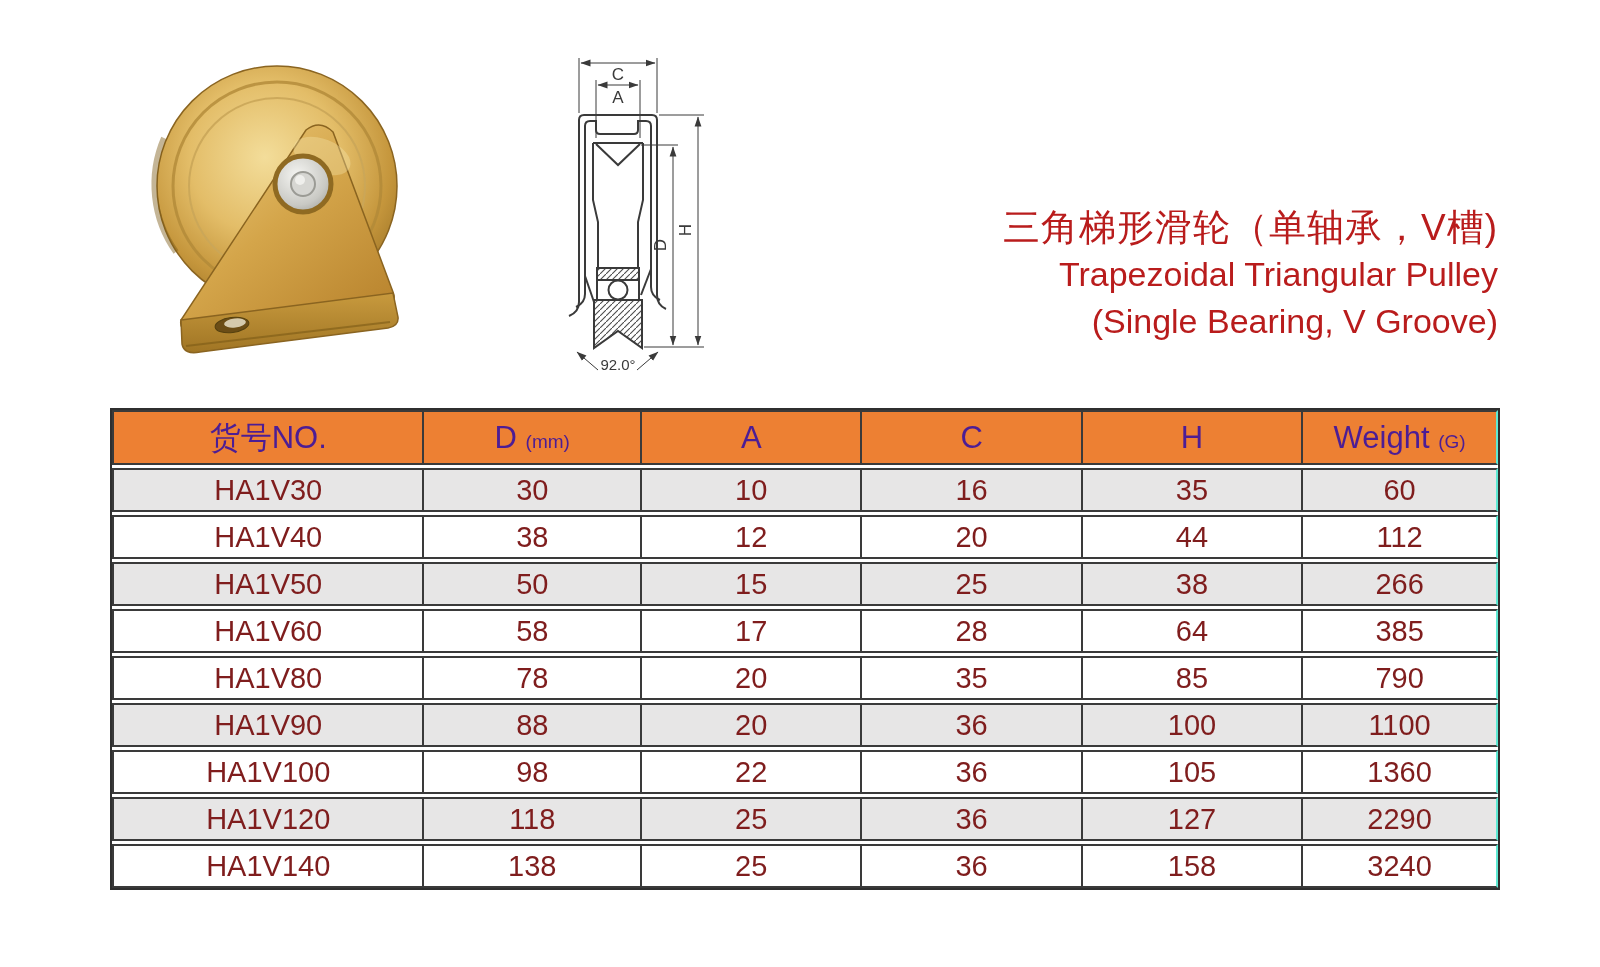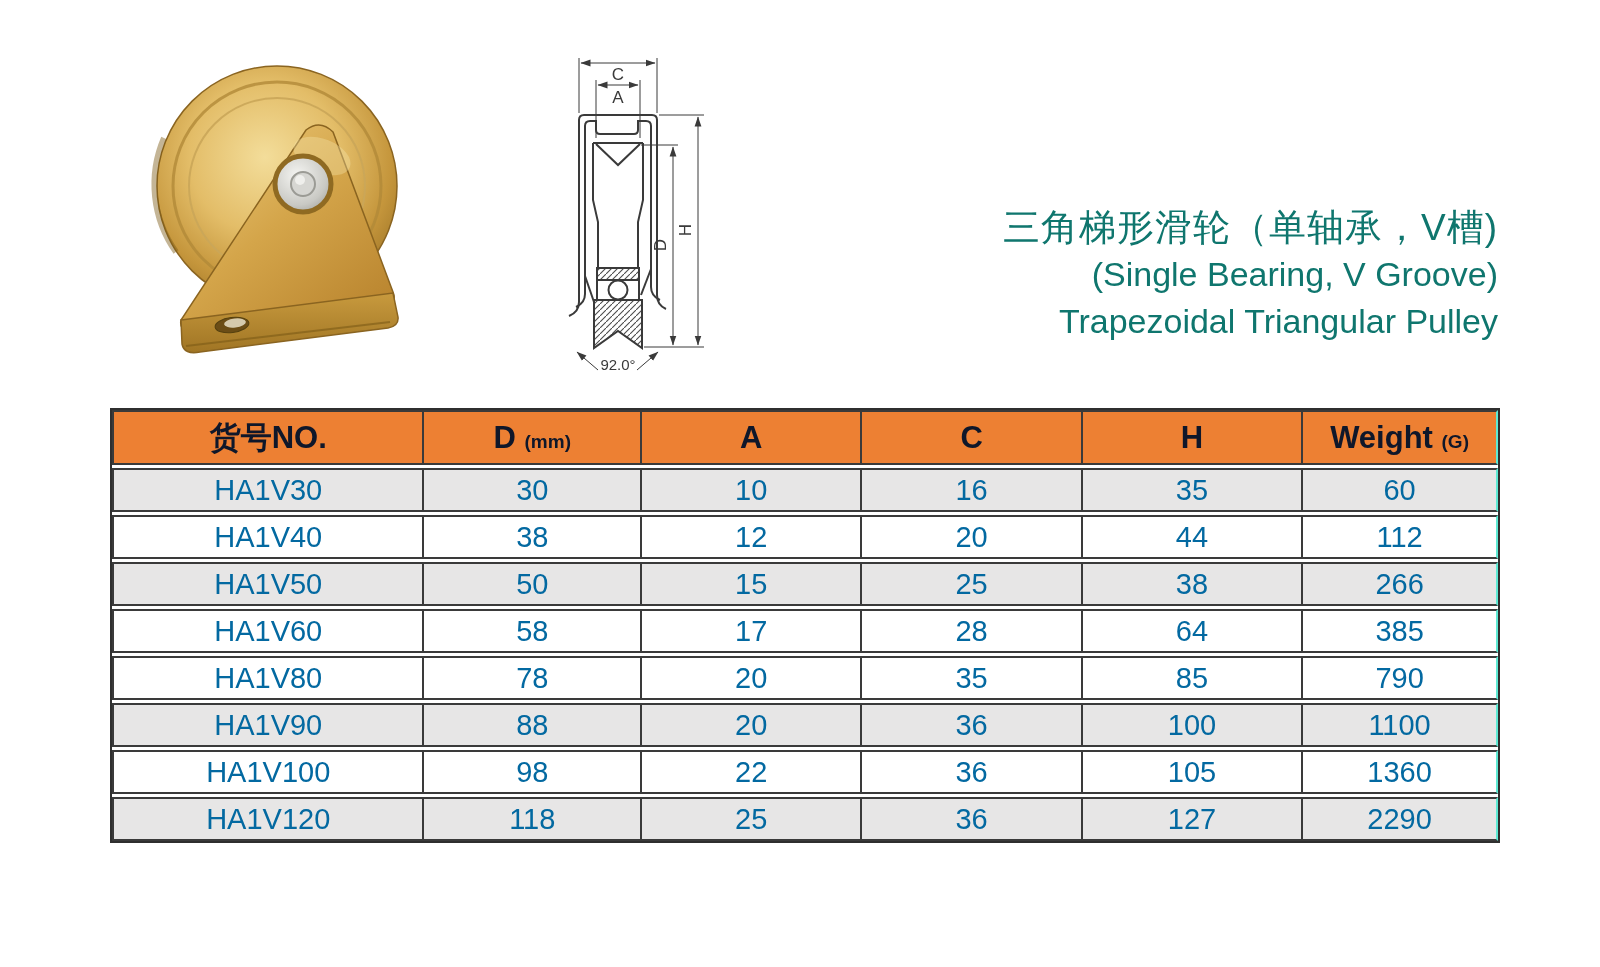--- a/index.html
+++ b/index.html
@@ -43,28 +43,28 @@
     border-top:2px solid #3a3a3a;
     border-bottom:2px solid #3a3a3a;
     border-left:2px solid #3a3a3a;
     text-align:center;
     padding:0;
   }
   table.spec th:last-child, table.spec td:last-child{border-right:2px solid #5eead4;}
   table.spec th{
     height:51px;
     font-size:31px;
-    font-weight:bold;
-    color:#0f172a;
+    font-weight:normal;
+    color:#4c1d95;
   }
   table.spec th .unit{font-size:19px;}
   table.spec td{
     height:40px;
     font-size:29px;
-    color:#0369a1;
+    color:#7f1d1d;
     background:#ffffff;
   }
   table.spec tr.alt td{background:#e7e6e6;}
 </style>
 </head>
 <body>
 
 <div class="page">
 
   <svg class="photo" viewBox="0 0 340 335">
@@ -167,24 +167,24 @@
     </g>
     <g font-size="17" text-anchor="middle">
       <text x="78" y="40">C</text>
       <text x="78" y="63">A</text>
       <text x="126" y="205" transform="rotate(-90 126 205)">D</text>
       <text x="151" y="190" transform="rotate(-90 151 190)">H</text>
       <text x="78" y="330" font-size="15">92.0°</text>
     </g>
   </svg>
 
-  <div class="title-block" style="color:#0f766e">
+  <div class="title-block" style="color:#b91c1c">
     <div class="title-zh">三角梯形滑轮（单轴承，V槽)</div>
+    <div class="title-en">Trapezoidal Triangular Pulley</div>
     <div class="title-en">(Single Bearing, V Groove)</div>
-    <div class="title-en">Trapezoidal Triangular Pulley</div>
   </div>
 
   <div class="table-wrap">
     <table class="spec">
       <colgroup>
         <col style="width:22.4%">
         <col style="width:15.7%">
         <col style="width:15.9%">
         <col style="width:15.9%">
         <col style="width:15.9%">
@@ -258,17 +258,25 @@
             <td>1360</td>
           </tr>
           <tr class="alt">
             <td>HA1V120</td>
             <td>118</td>
             <td>25</td>
             <td>36</td>
             <td>127</td>
             <td>2290</td>
           </tr>
+          <tr>
+            <td>HA1V140</td>
+            <td>138</td>
+            <td>25</td>
+            <td>36</td>
+            <td>158</td>
+            <td>3240</td>
+          </tr>
         </tbody>
     </table>
   </div>
 
 </div>
 
 </body></html>

